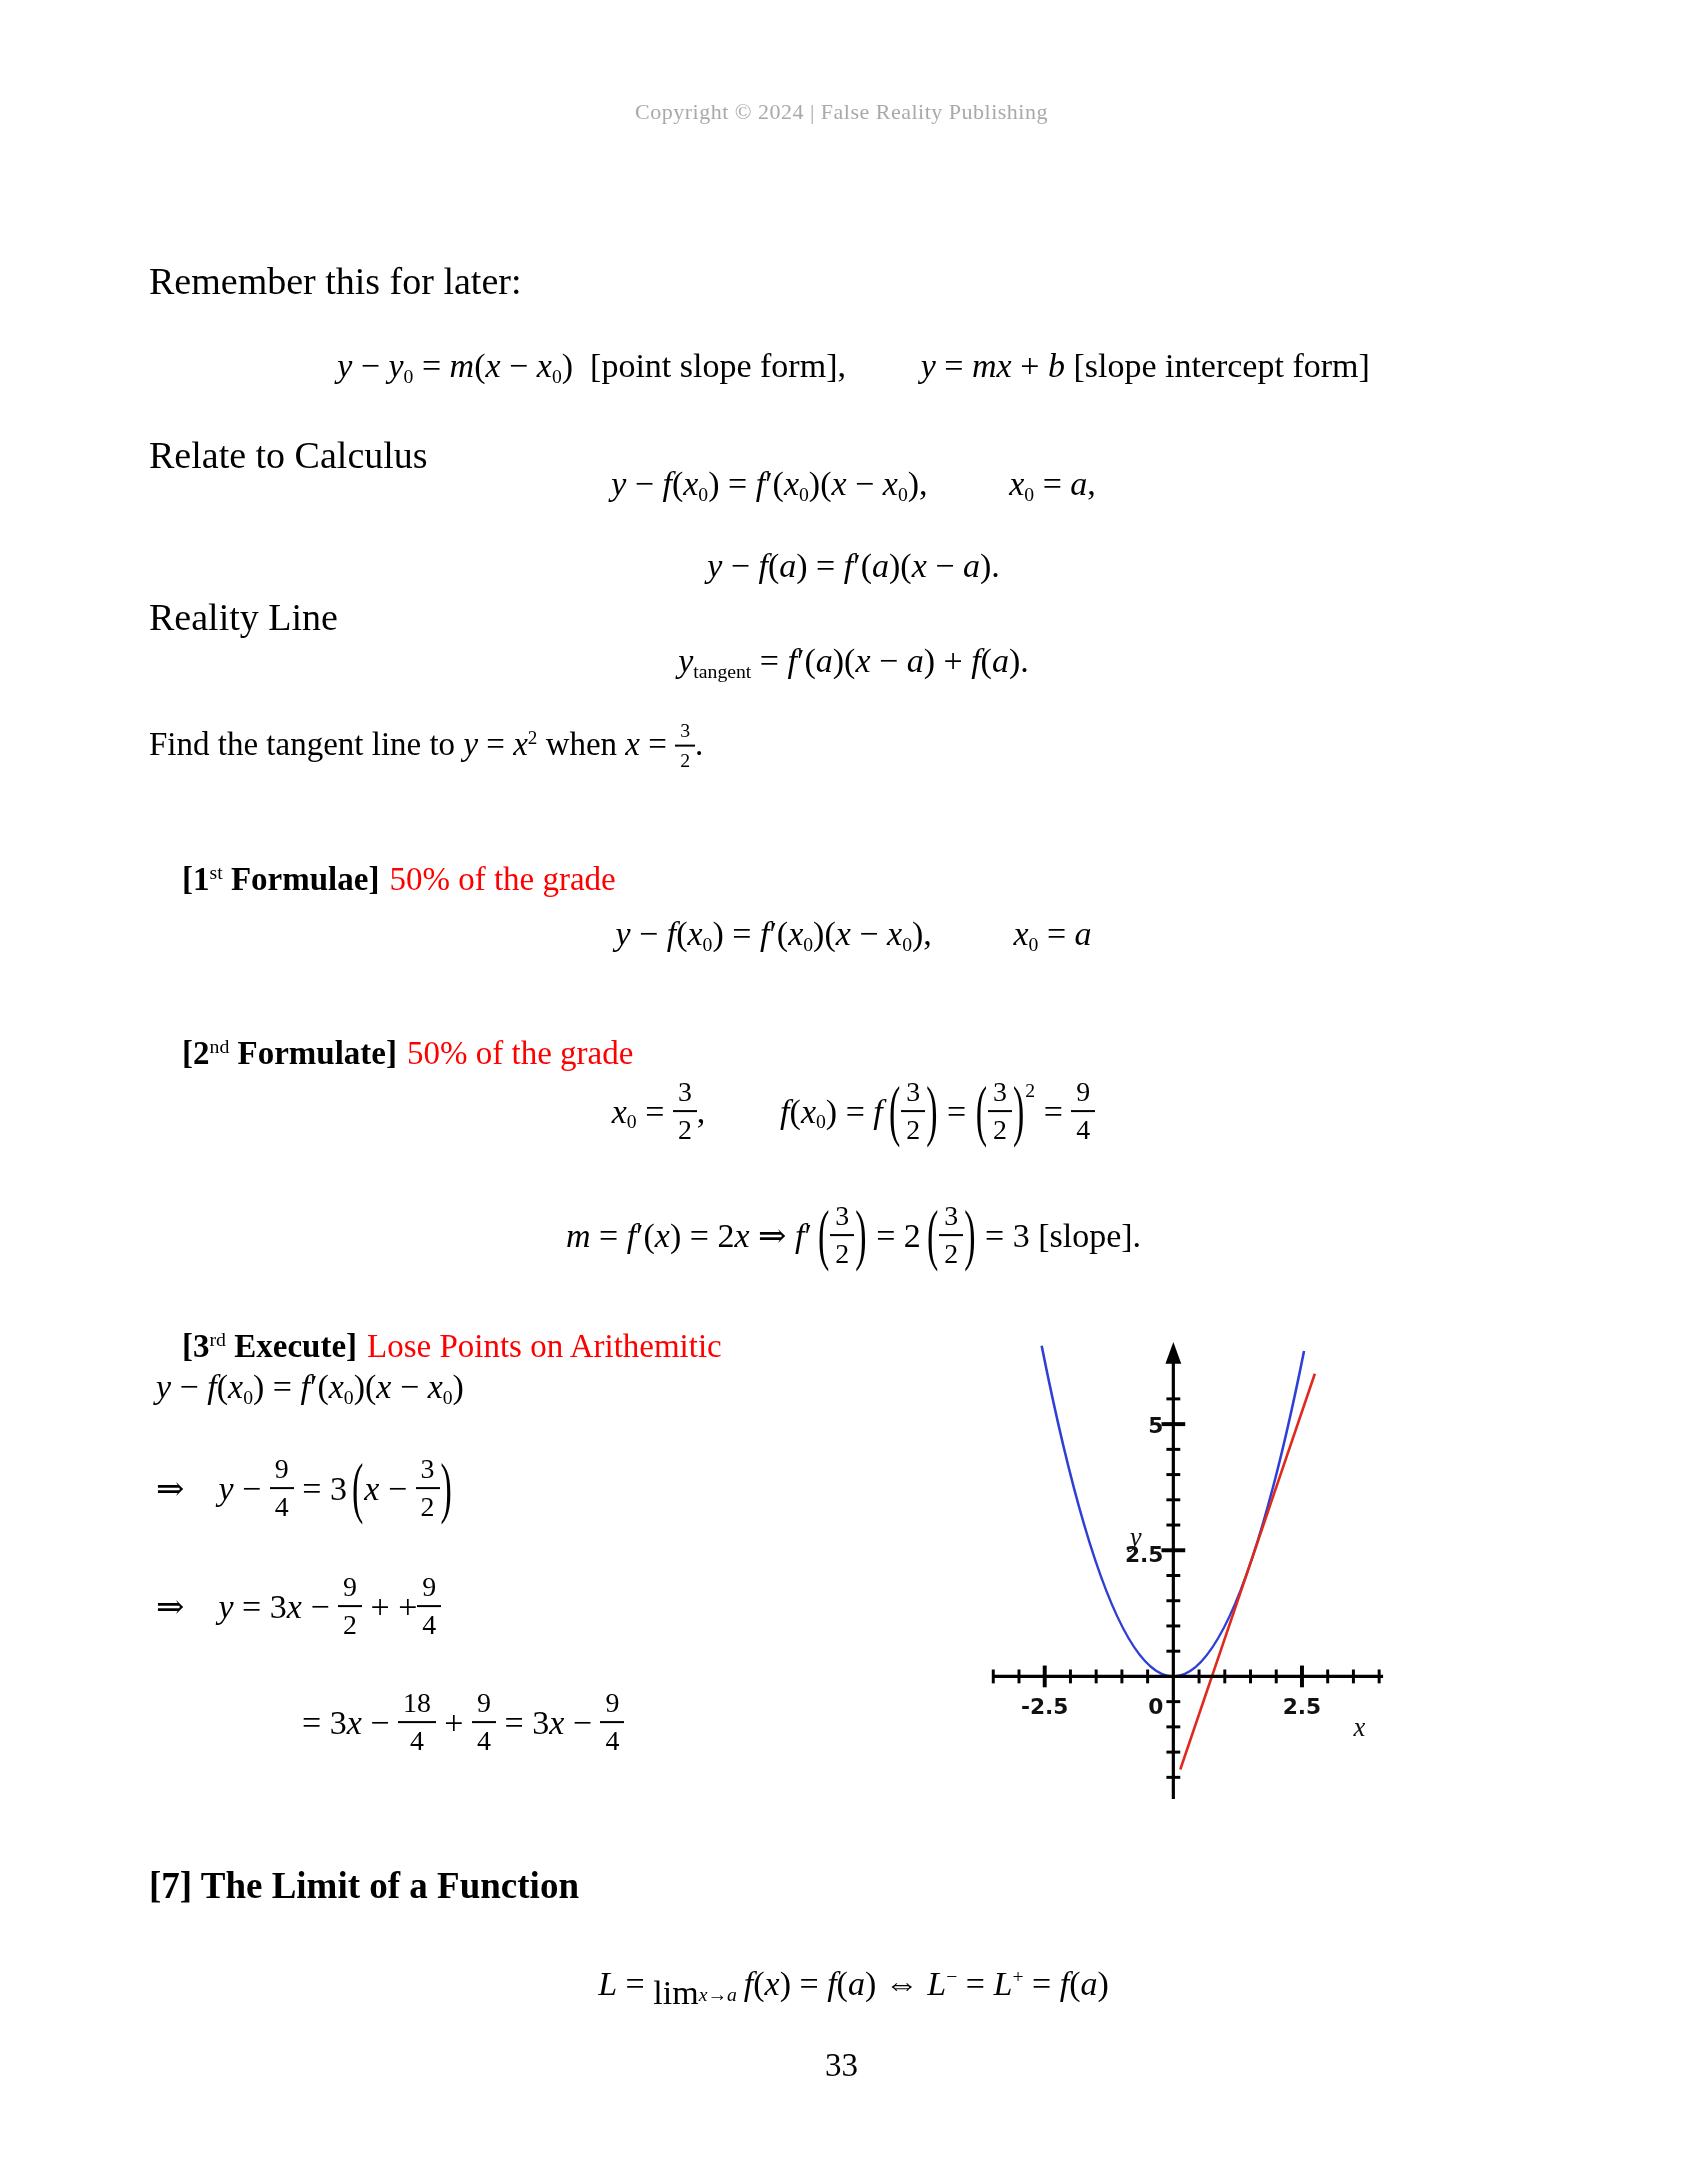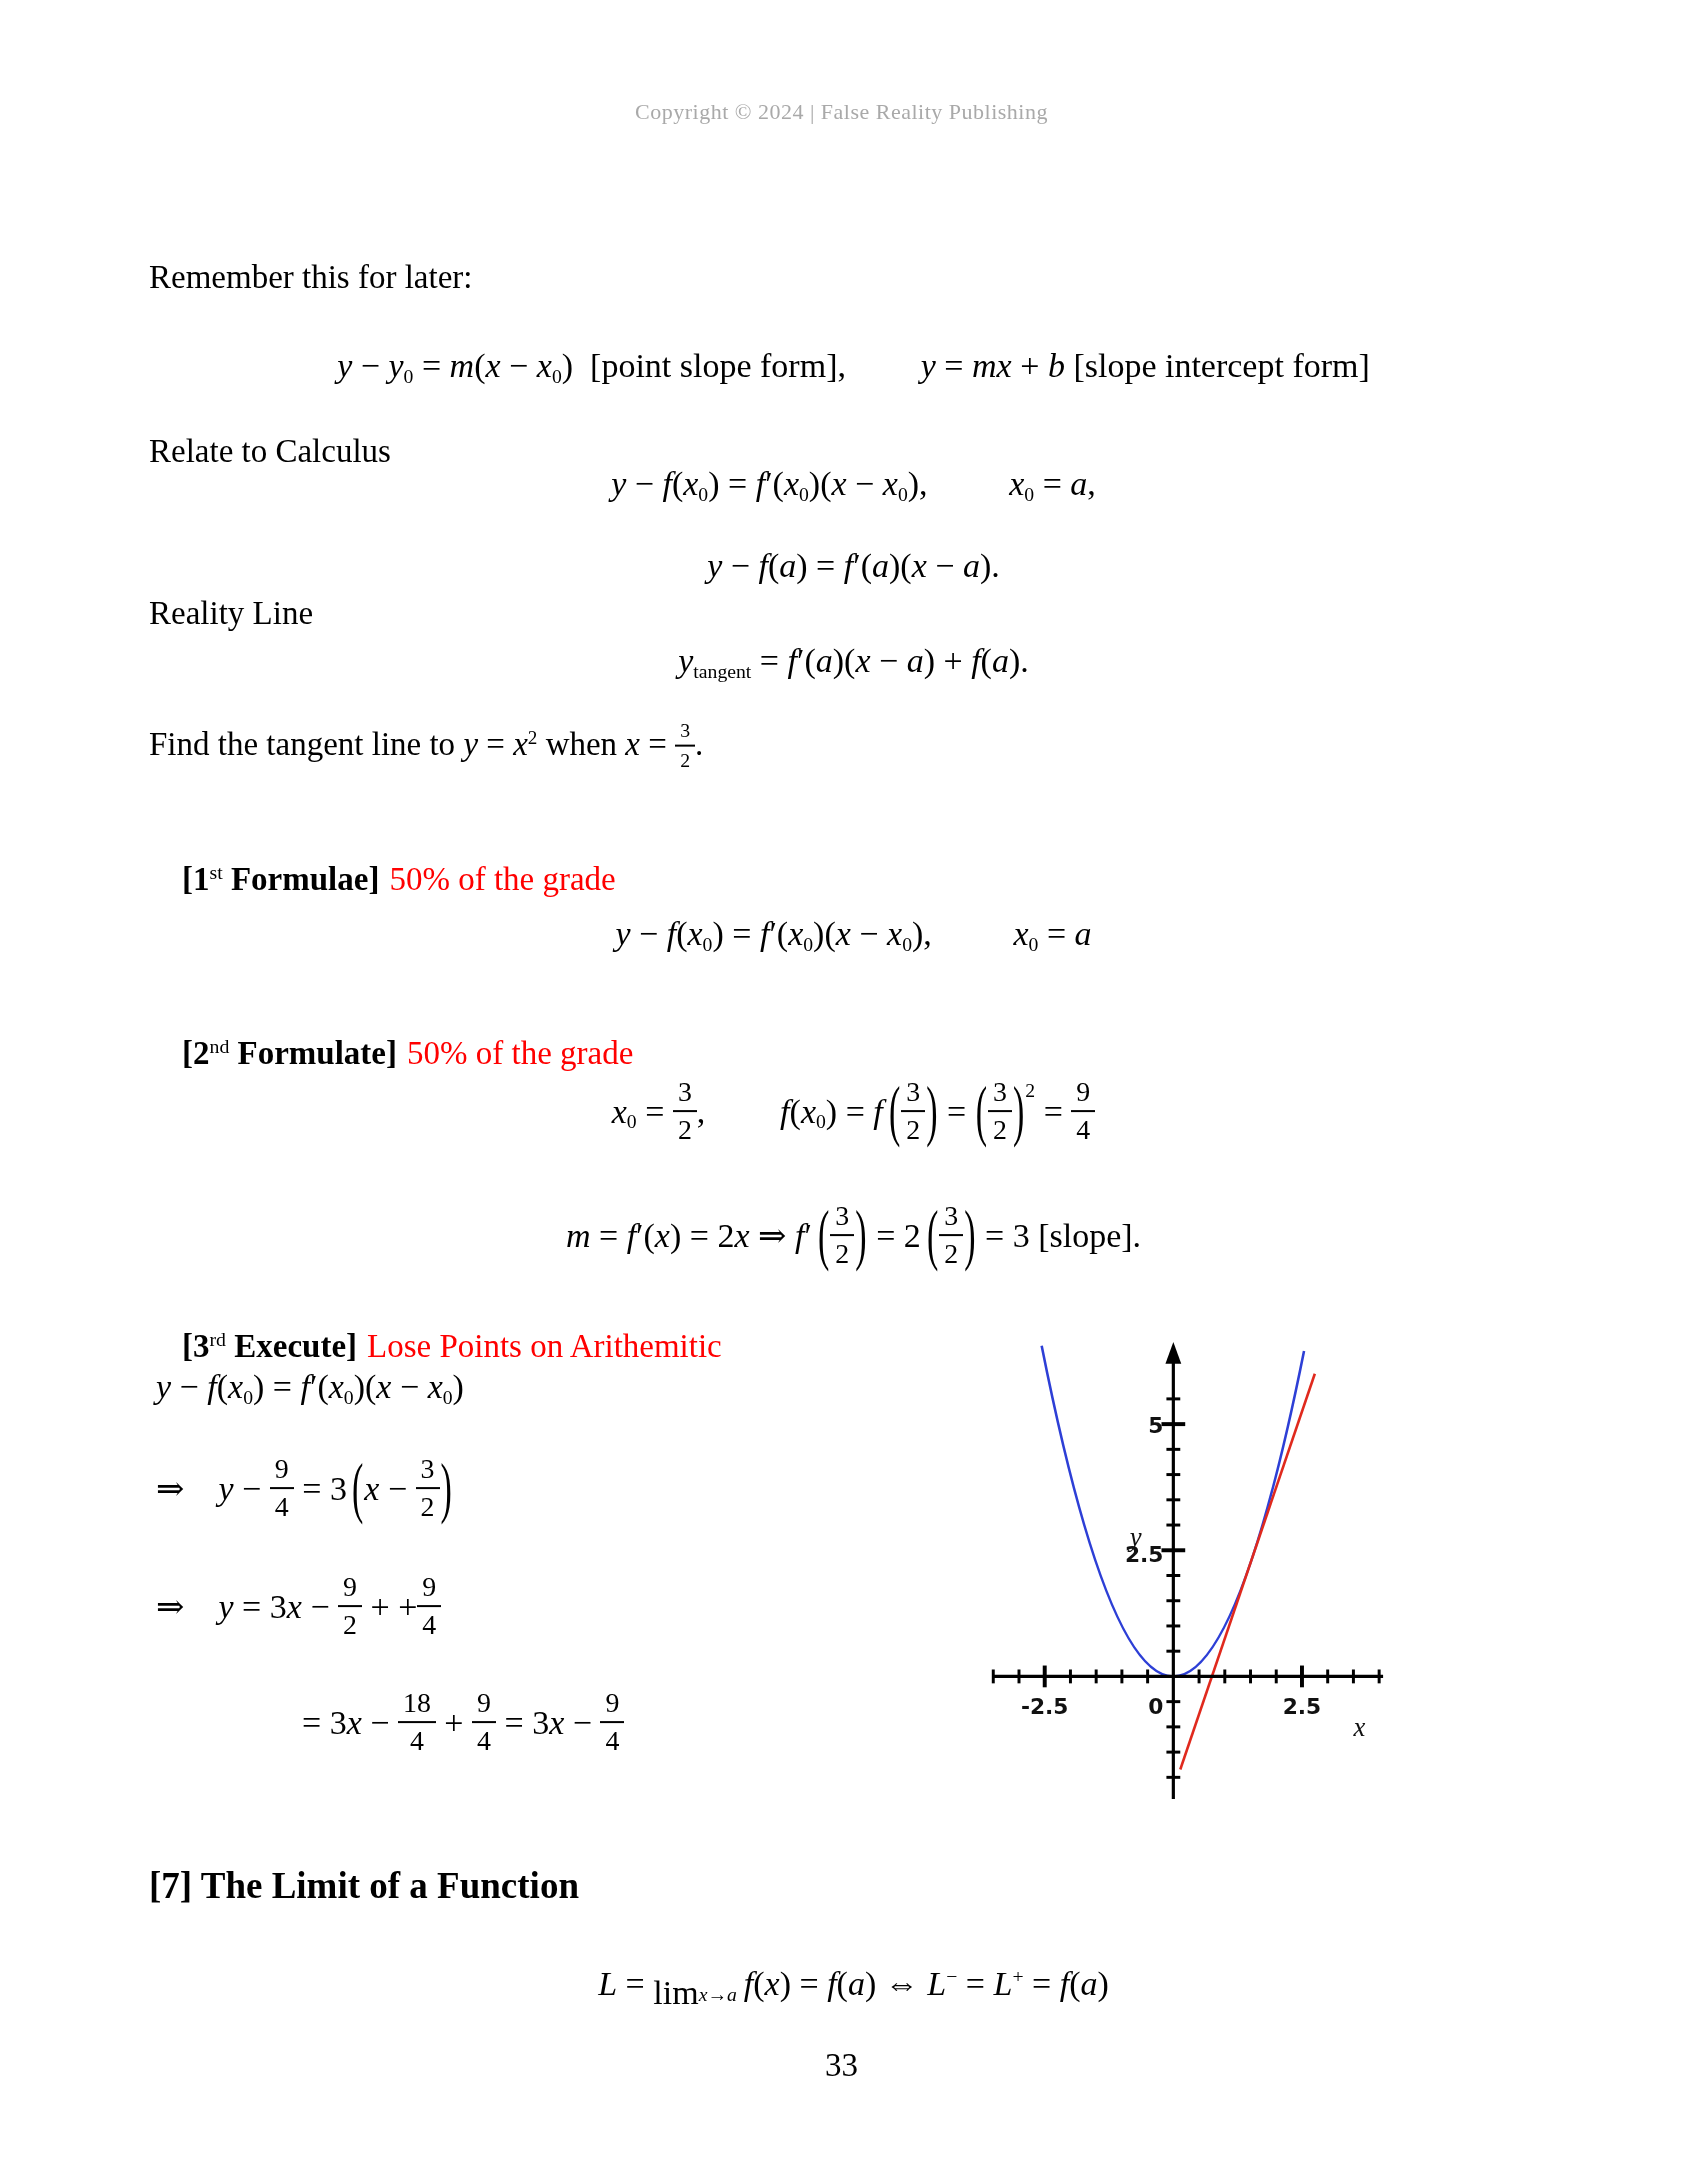--- a/index.html
+++ b/index.html
@@ -4,21 +4,21 @@
 <style>
   html,body{margin:0;padding:0;background:#888;}
   #page{position:relative;width:1683px;height:2178px;background:#ffffff;margin:0 auto;overflow:hidden;
         font-family:"Liberation Serif","DejaVu Serif",serif;color:#000;}
 
   .copyright{position:absolute;top:99px;left:0;width:100%;text-align:center;
              font-size:22px;color:#a9a9a9;letter-spacing:0.5px;}
 
   .sec-title{position:absolute;left:149px;font-size:37px;font-weight:bold;}
 
-  .body-line{position:absolute;left:149px;font-size:33px;}
+  .body-line{position:absolute;left:149px;font-size:38px;}
 
   .step-head{position:absolute;left:149px;font-size:33px;white-space:pre;}
   .step-head .bold-part{font-weight:bold;}
   .step-head .sup-b{font-weight:normal;font-size:0.6em;vertical-align:0.55em;}
   .step-head .red-part{color:#ff0000;margin-left:10px;}
 
   
   .eq{position:absolute;font-size:34px;}
   .eq.centered{left:12px;width:100%;text-align:center;}
   .eq span{white-space:pre;}

